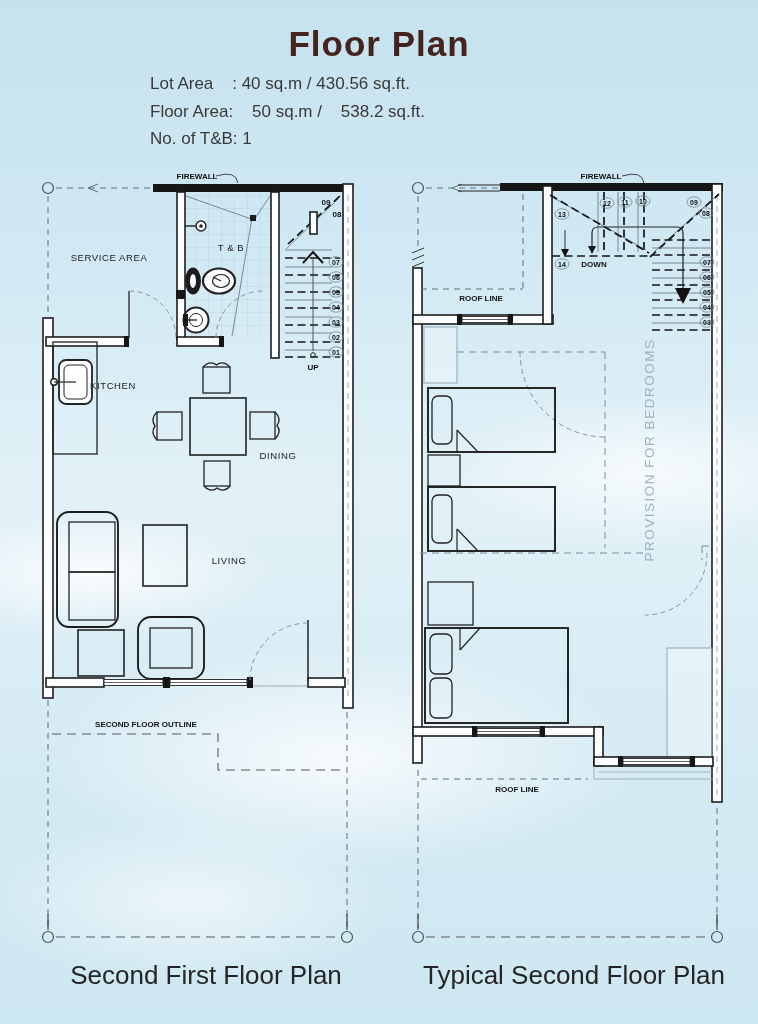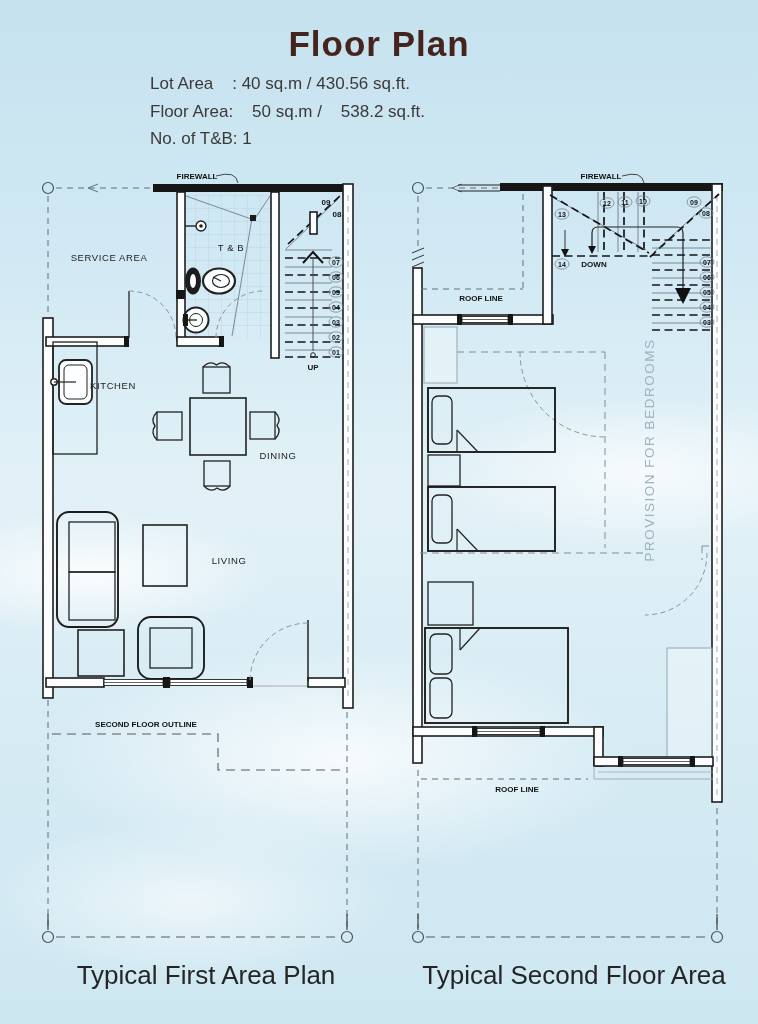--- a/index.html
+++ b/index.html
@@ -407,14 +407,14 @@
       <line x1="598" y1="772" x2="713" y2="772" stroke="#9aa7ae" stroke-width="0.7"></line>
     </g>
 
     <g>
       <line class="dash-bound" x1="421" y1="779" x2="588" y2="779"></line>
       <text class="lblb" x="517" y="792">ROOF LINE</text>
     </g>
   </g>
 </svg>
 
-<div class="caption first">Typical First Area Plan</div>
-<div class="caption second">Typical Second Floor Area</div>
+<div class="caption first">Second First Floor Plan</div>
+<div class="caption second">Typical Second Floor Plan</div>
 
 </body></html>

